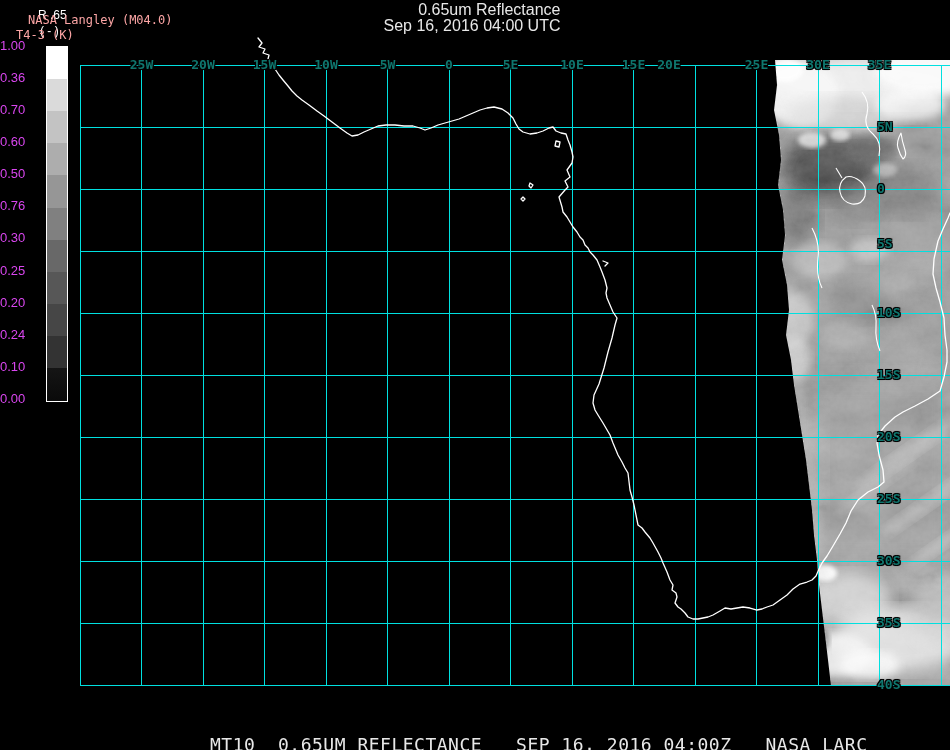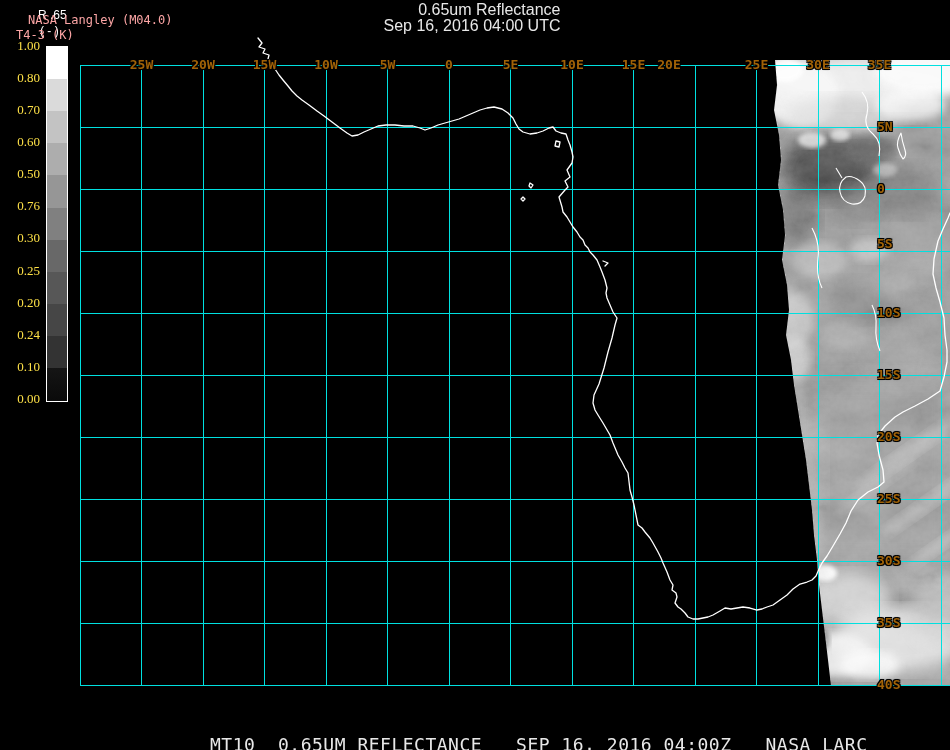--- a/index.html
+++ b/index.html
@@ -19,24 +19,24 @@
       #dadada 9%,#dadada 18.1%,
       #c3c3c3 18.1%,#c3c3c3 27.1%,
       #adadad 27.1%,#adadad 36.2%,
       #969696 36.2%,#969696 45.5%,
       #808080 45.5%,#808080 54.5%,
       #686868 54.5%,#686868 63.6%,
       #575757 63.6%,#575757 72.6%,
       #464646 72.6%,#464646 81.6%,
       #333333 81.6%,#333333 90.7%,
       #151515 90.7%,#0a0a0a 100%);}
-  .cb-label{position:absolute;left:0;width:40px;text-align:right;color:#fde047;
-    font-family:Liberation Serif, serif;font-size:13px;line-height:15px;}
+  .cb-label{position:absolute;left:0;width:40px;text-align:left;color:#d946ef;
+    font-family:Liberation Sans, sans-serif;font-size:13px;line-height:15px;}
   .geo-label{position:absolute;font-family:"DejaVu Sans Mono",monospace;font-weight:bold;
-    font-size:13px;line-height:15px;color:#a16207;white-space:nowrap;z-index:2;
+    font-size:13px;line-height:15px;color:#0f766e;white-space:nowrap;z-index:2;
     text-shadow:1px 1px 0 #000,-1px -1px 0 #000,1px -1px 0 #000,-1px 1px 0 #000,0 0 2px #000;}
   .lon-label{top:57px;transform:translateX(-50%);}
   .lat-label{left:877px;}
   .map-svg{position:absolute;left:0;top:0;z-index:1;}
   .footer-caption{position:absolute;left:210px;top:734px;color:#e8e8e8;
     font-family:"DejaVu Sans Mono",monospace;font-size:18px;letter-spacing:0.5px;
     white-space:pre;z-index:3;}
 </style>
 </head>
 <body>
@@ -176,21 +176,21 @@
   </div>
 
   <span class="legend-white" style="left:38px;top:8px">R .65</span>
   <span class="legend-white" style="left:40px;top:24px">( - )</span>
   <span class="legend-orange" style="left:28px;top:14px">NASA Langley (M04.0)</span>
   <span class="legend-orange" style="left:16px;top:29px">T4-3 (K)</span>
 
   <div class="colorbar-wrap">
     <div class="colorbar"></div>
     <span class="cb-label" style="top:0px">1.00</span>
-    <span class="cb-label" style="top:32px">0.80</span>
+    <span class="cb-label" style="top:32px">0.36</span>
     <span class="cb-label" style="top:64px">0.70</span>
     <span class="cb-label" style="top:96px">0.60</span>
     <span class="cb-label" style="top:128px">0.50</span>
     <span class="cb-label" style="top:160px">0.76</span>
     <span class="cb-label" style="top:192px">0.30</span>
     <span class="cb-label" style="top:225px">0.25</span>
     <span class="cb-label" style="top:257px">0.20</span>
     <span class="cb-label" style="top:289px">0.24</span>
     <span class="cb-label" style="top:321px">0.10</span>
     <span class="cb-label" style="top:353px">0.00</span>

